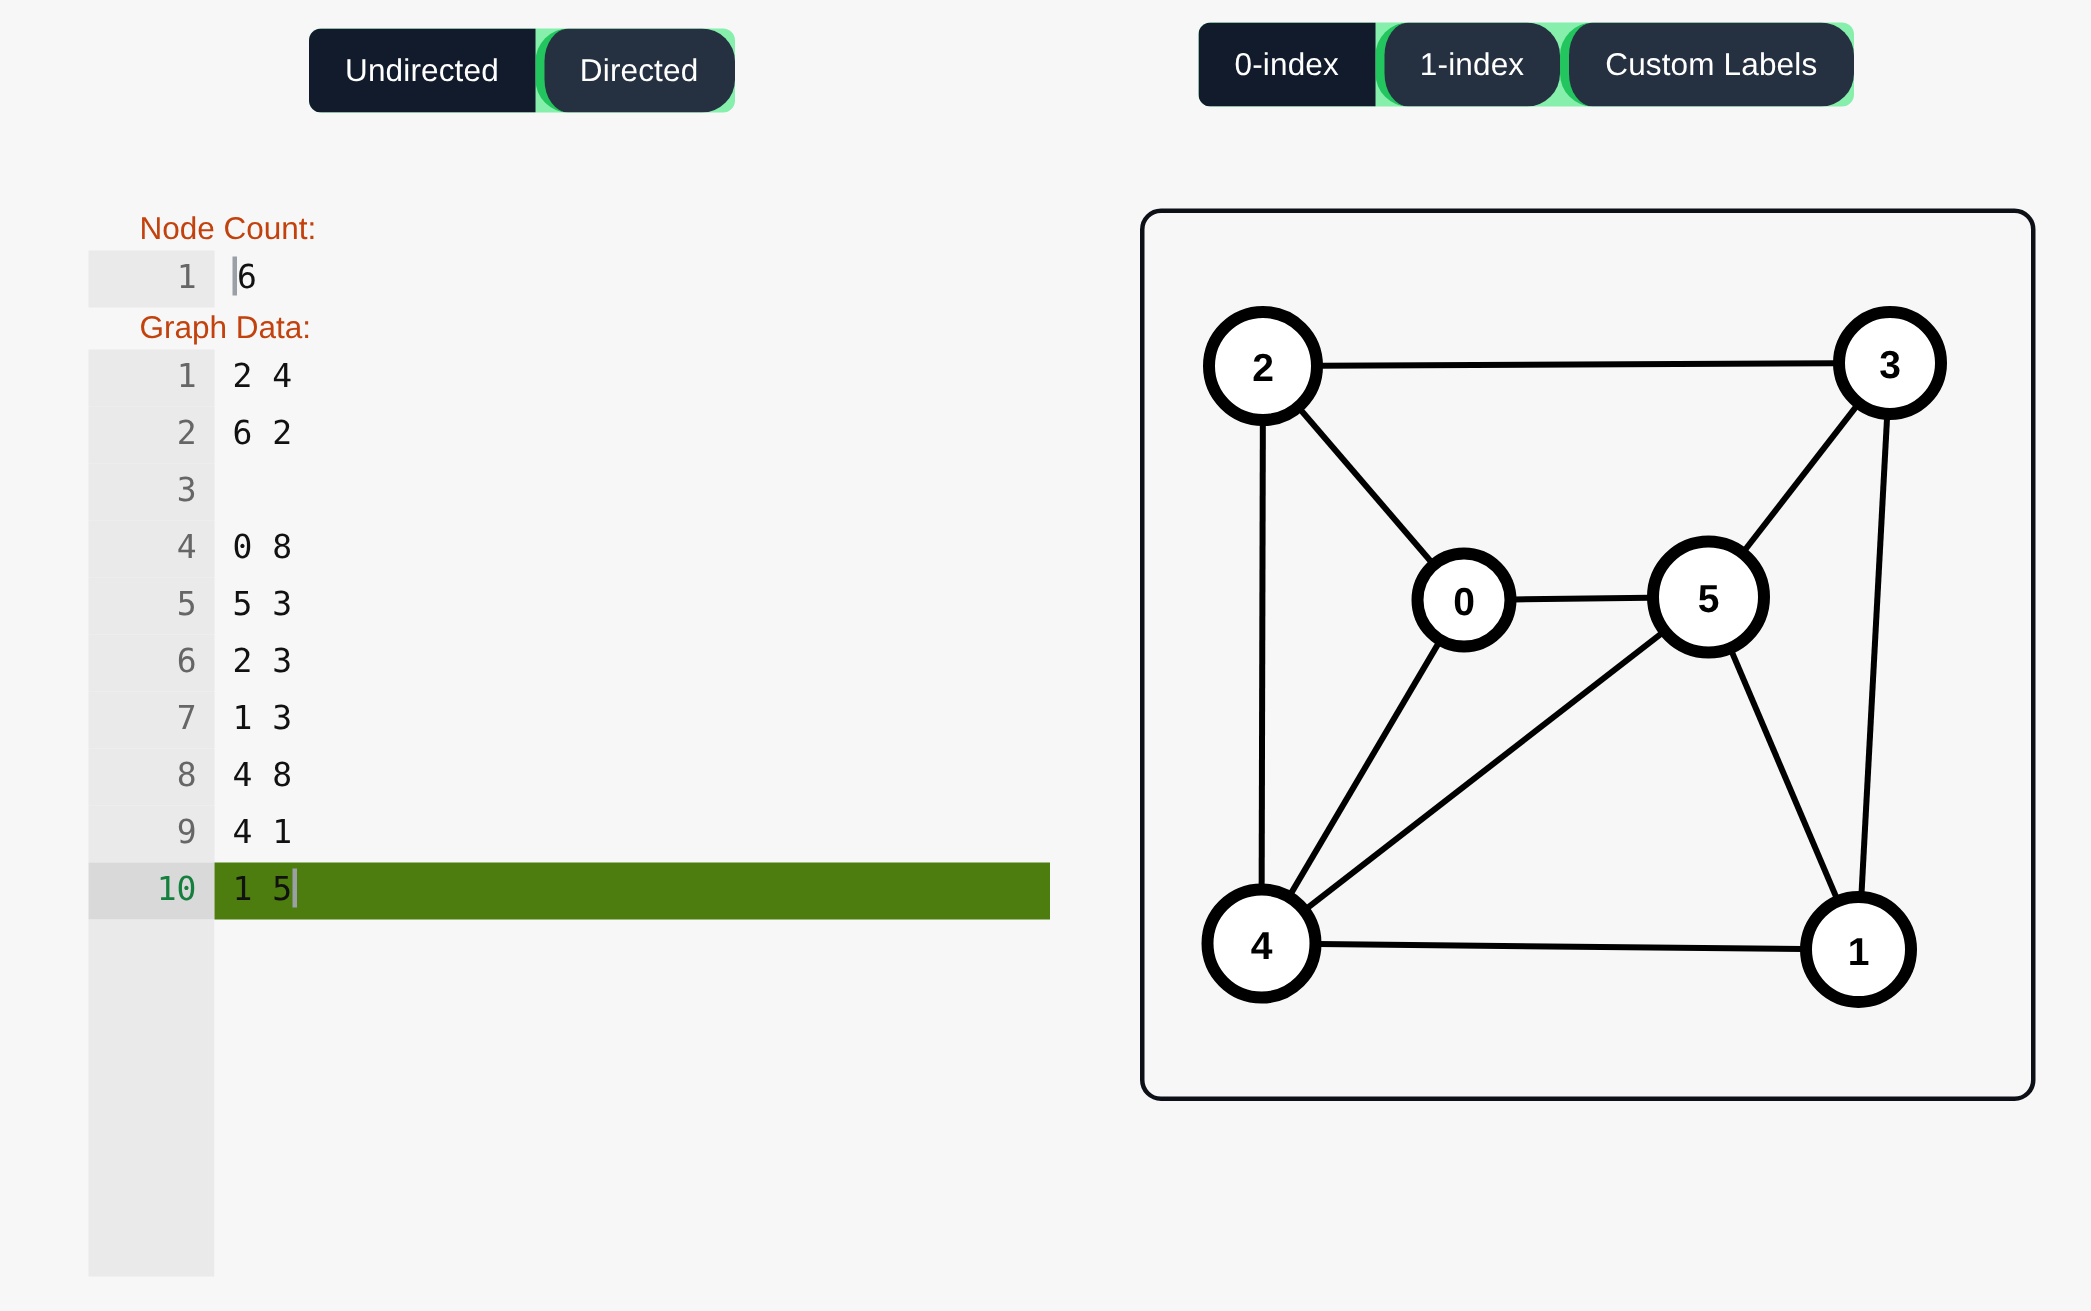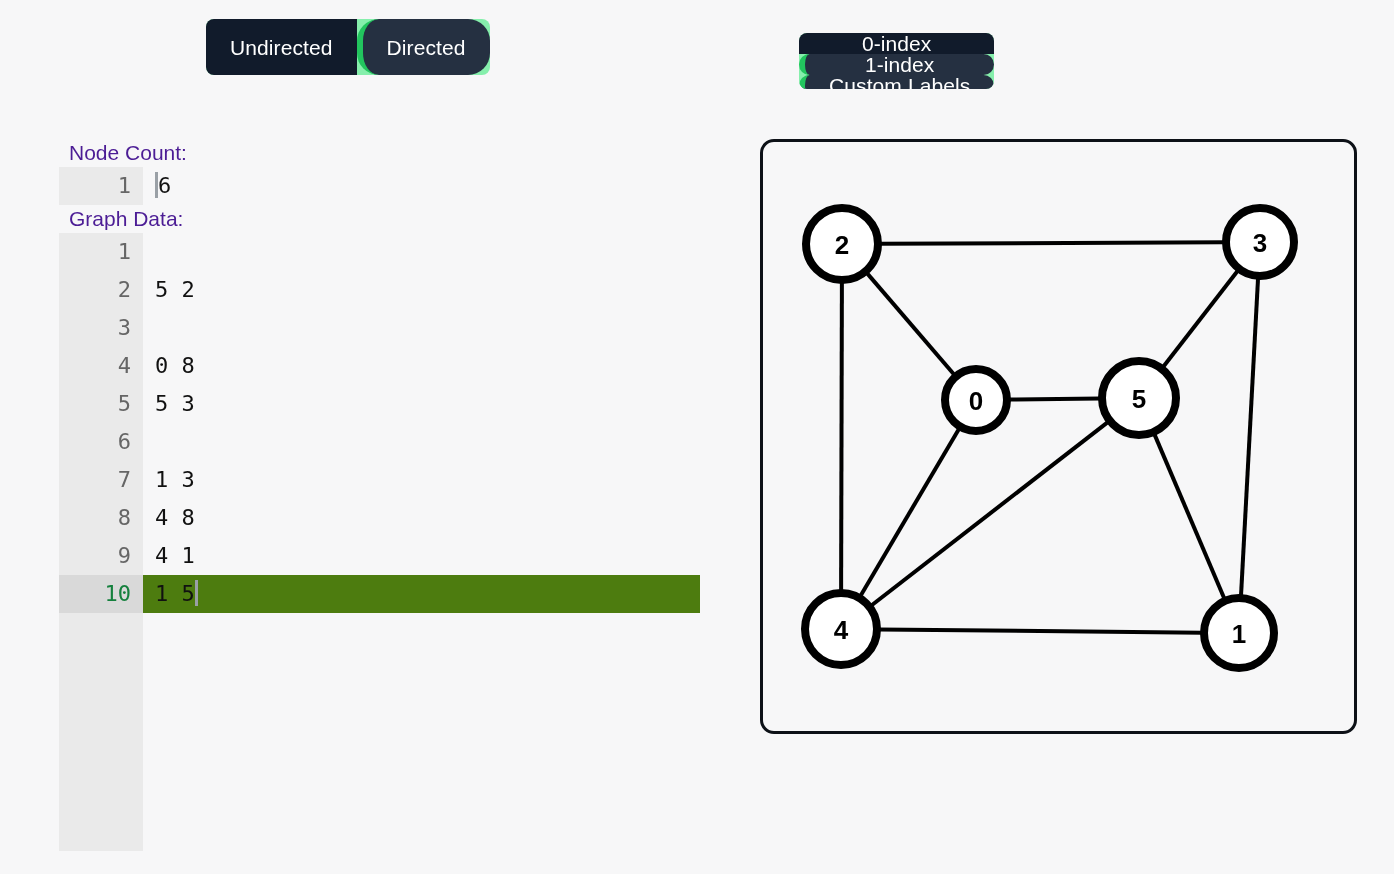--- a/index.html
+++ b/index.html
@@ -19,21 +19,21 @@
   
   .toggle-group {
     position: absolute;
     display: flex;
     background: #86efac;
     border-radius: 8px;
     overflow: hidden;
     height: 56px;
   }
   #mode-toggle-group { left: 206px; top: 19px; }
-  #index-toggle-group { left: 799px; top: 33px; flex-direction: column; }
+  #index-toggle-group { left: 799px; top: 15px; }
 
   .toggle-btn {
     display: flex;
     align-items: center;
     justify-content: center;
     padding: 0 24px;
     font-size: 21px;
     font-family: "Liberation Sans", sans-serif;
     color: #ffffff;
     background: #253041;
@@ -55,22 +55,22 @@
   #editor-column {
     position: absolute;
     left: 0;
     top: 139px;
     width: 700px;
     height: 735px;
   }
 
   .editor-label {
     font-size: 21px;
-    color: #4c1d95;
-    padding-left: 69px;
+    color: #c2410c;
+    padding-left: 93px;
     line-height: 28px;
     height: 28px;
     font-family: "Liberation Sans", sans-serif;
   }
 
   .code-editor {
     position: relative;
     background: #f7f7f8;
     font-family: "DejaVu Sans Mono", monospace;
     font-size: 22px;
@@ -201,38 +201,40 @@
         <div class="gutter">1</div>
         <div class="code-text"><span class="caret"></span>6</div>
       </div>
     </div>
 
   <div class="editor-label">Graph Data:</div>
 
   <div class="code-editor" id="graph-data-editor">
       <div class="code-line">
         <div class="gutter">1</div>
+        <div class="code-text">2 4</div>
       </div>
       <div class="code-line">
         <div class="gutter">2</div>
-        <div class="code-text">5 2</div>
+        <div class="code-text">6 2</div>
       </div>
       <div class="code-line">
         <div class="gutter">3</div>
       </div>
       <div class="code-line">
         <div class="gutter">4</div>
         <div class="code-text">0 8</div>
       </div>
       <div class="code-line">
         <div class="gutter">5</div>
         <div class="code-text">5 3</div>
       </div>
       <div class="code-line">
         <div class="gutter">6</div>
+        <div class="code-text">2 3</div>
       </div>
       <div class="code-line">
         <div class="gutter">7</div>
         <div class="code-text">1 3</div>
       </div>
       <div class="code-line">
         <div class="gutter">8</div>
         <div class="code-text">4 8</div>
       </div>
       <div class="code-line">

